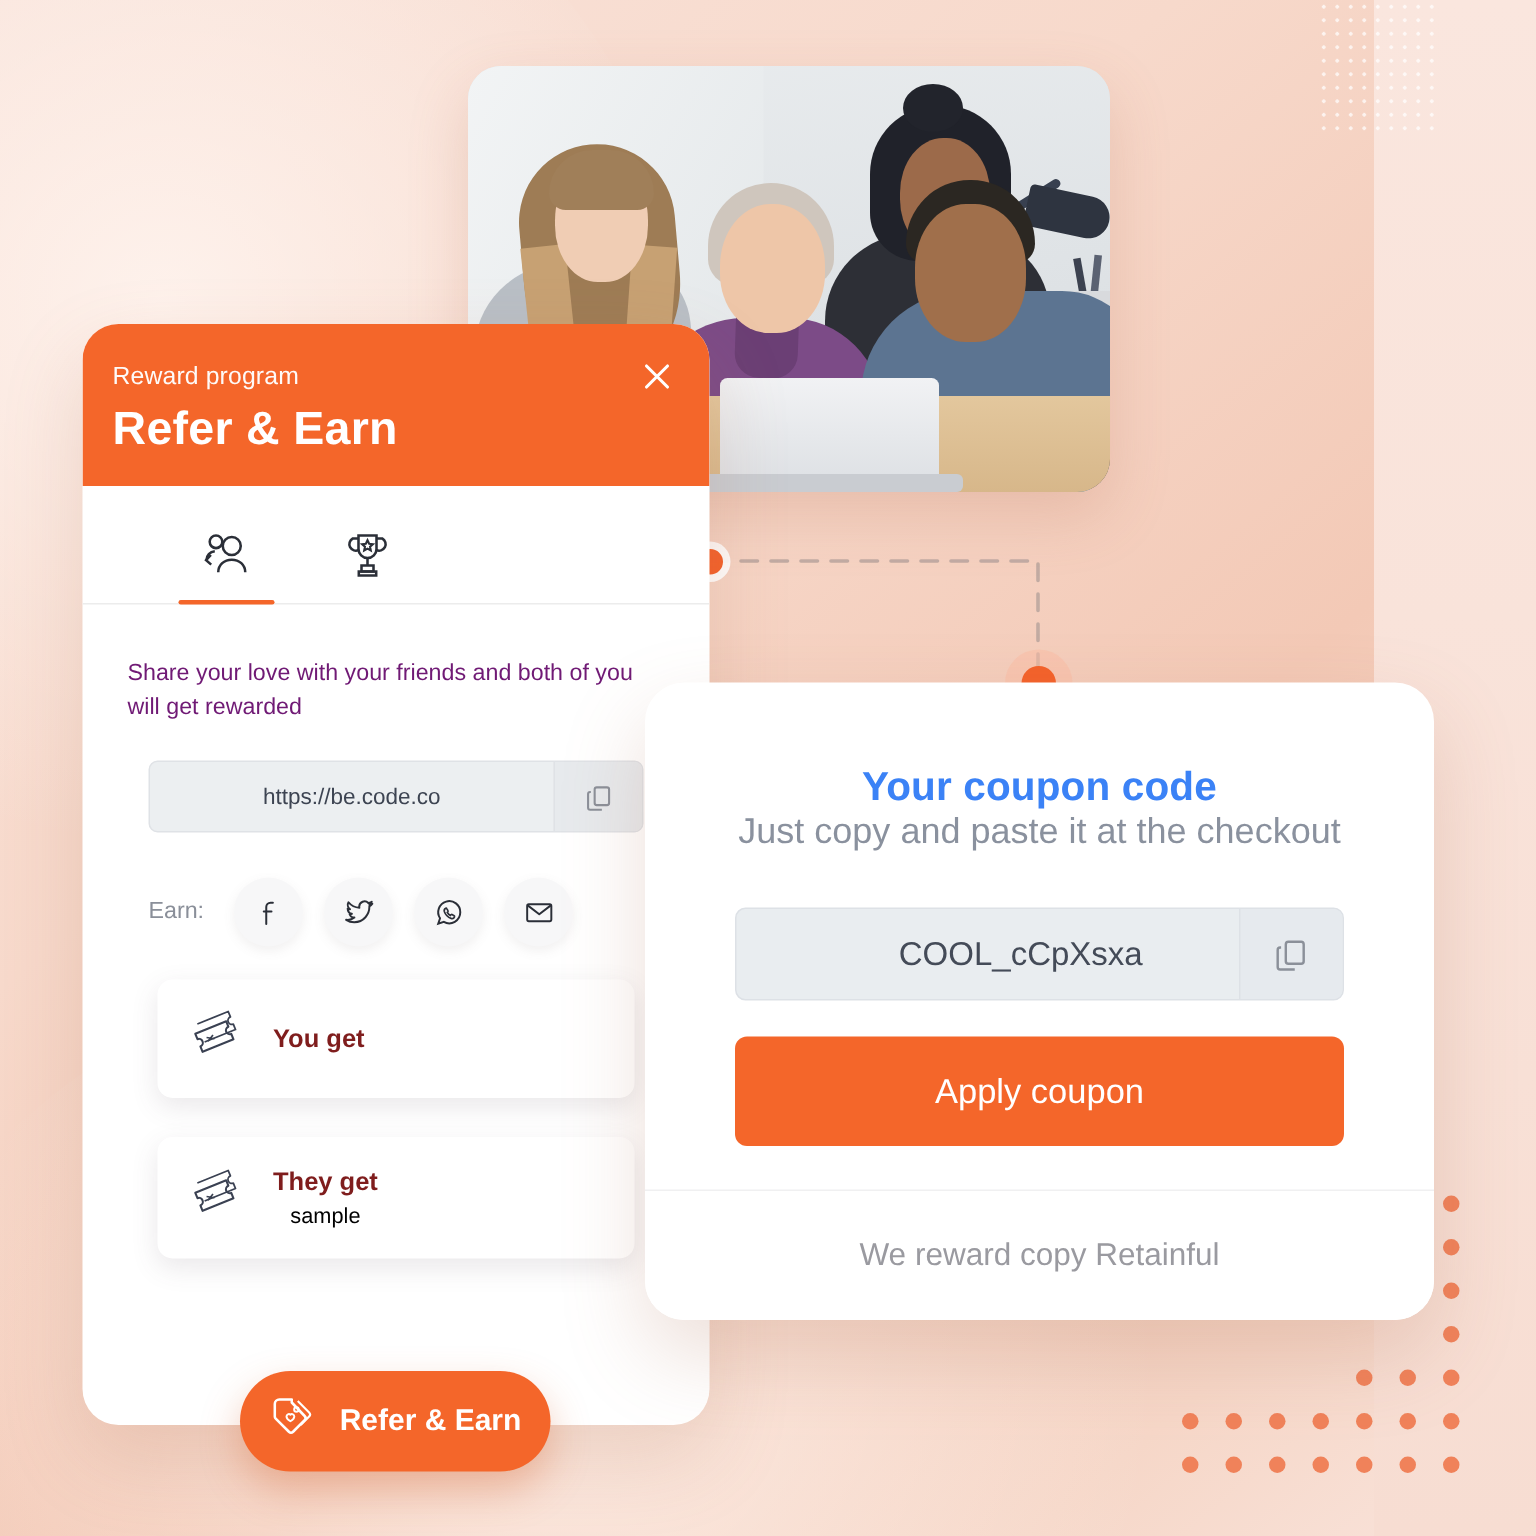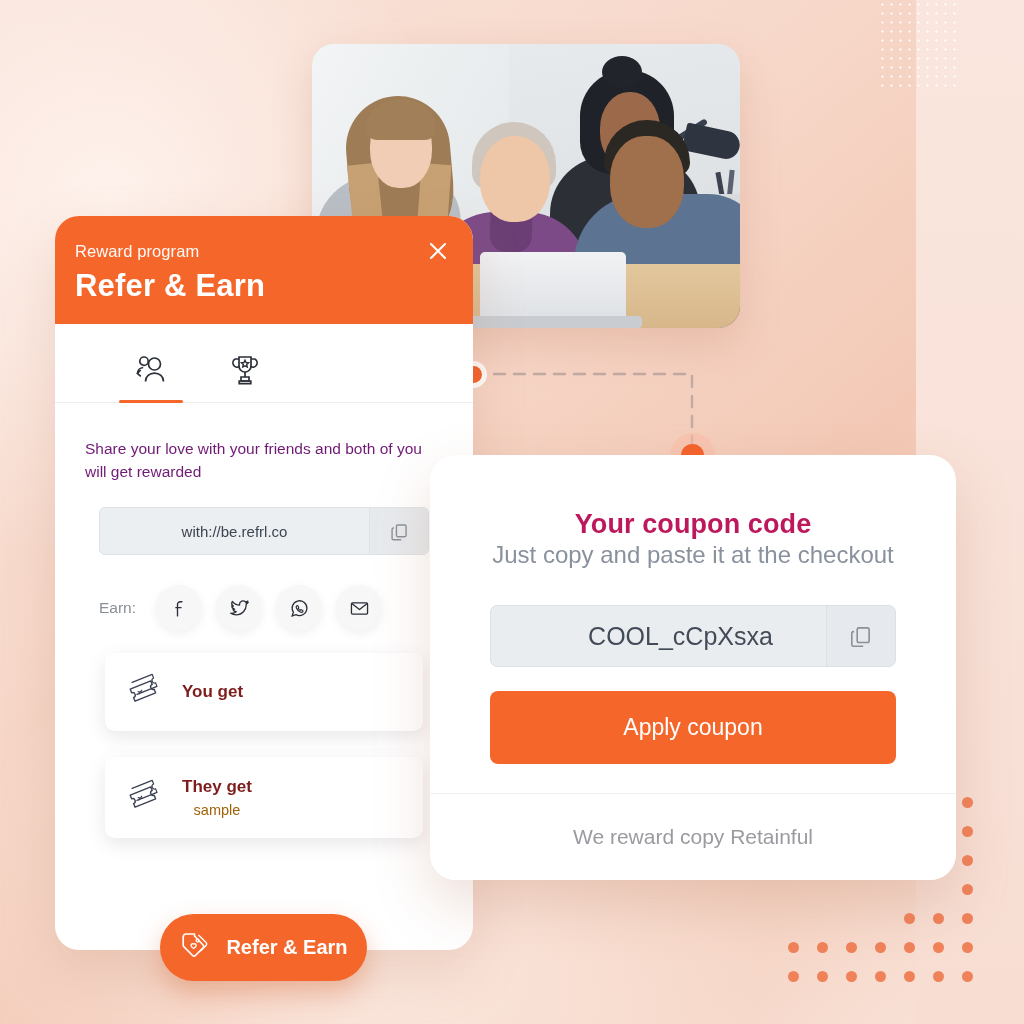--- a/index.html
+++ b/index.html
@@ -325,21 +325,21 @@
     box-sizing: border-box;
   }
   .reward-card.second { margin-top: 26px; text-align: center; }
   .reward-texts { display: flex; flex-direction: column; gap: 5px; }
   .reward-title {
     color: #7f1d1d;
     font-size: 17px;
     font-weight: bold;
   }
   .reward-sub {
-    color: #a16207;
+    color: #000000;
     font-size: 14.5px;
   }
 
   
   .refer-fab {
     position: absolute;
     left: 160px;
     top: 914px;
     width: 207px;
     height: 67px;
@@ -369,21 +369,21 @@
     background: #ffffff;
     box-shadow: 0 24px 56px rgba(175,110,82,.22);
     overflow: hidden;
   }
   .coupon-body {
     padding: 54px 60px 0 60px;
     text-align: center;
     box-sizing: border-box;
   }
   .coupon-title {
-    color: #be185d;
+    color: #3b82f6;
     font-size: 27px;
     font-weight: bold;
     letter-spacing: .1px;
   }
   .coupon-sub {
     margin-top: 1px;
     color: #8a919e;
     font-size: 24px;
     text-align: center;
   }
@@ -395,21 +395,21 @@
     border-radius: 7px;
     overflow: hidden;
     background: #e9edf0;
   }
   .coupon-value {
     flex: 1;
     display: flex;
     align-items: center;
     justify-content: center;
     color: #444b58;
-    font-size: 25px;
+    font-size: 22px;
     padding-left: 44px;
   }
   .coupon-copy-btn {
     width: 68px;
     border-left: 1px solid #dde1e6;
     display: flex;
     align-items: center;
     justify-content: center;
     background: #e6eaee;
     cursor: pointer;
@@ -581,21 +581,21 @@
           <path d="M9.2 27 h11.6 v2.6 H9.2 z"></path>
           <path d="M15 6.2 l1.1 2.3 2.5 .3 -1.9 1.7 .5 2.5 -2.2-1.2 -2.2 1.2 .5-2.5 -1.9-1.7 2.5-.3 z" stroke-width="1.4"></path>
         </svg>
       </div>
       <div class="tab-underline"></div>
     </div>
 
     <div class="share-copy">Share your love with your friends and both of you will get rewarded</div>
 
     <div class="link-row">
-      <div class="link-value">with://be.refrl.co</div>
+      <div class="link-value">https://be.code.co</div>
       <div class="link-copy-btn">
         <svg width="21" height="21" viewBox="0 0 24 24" fill="none" stroke="#8b9099" stroke-width="1.6">
           <rect x="8.5" y="4.5" width="11" height="13.5" rx="1.6"></rect>
           <path d="M5.6 8 H5 a1.5 1.5 0 0 0 -1.5 1.5 V20 a1.5 1.5 0 0 0 1.5 1.5 h9"></path>
         </svg>
       </div>
     </div>
 
     <div class="share-row">
       <div class="share-label">Earn:</div>

